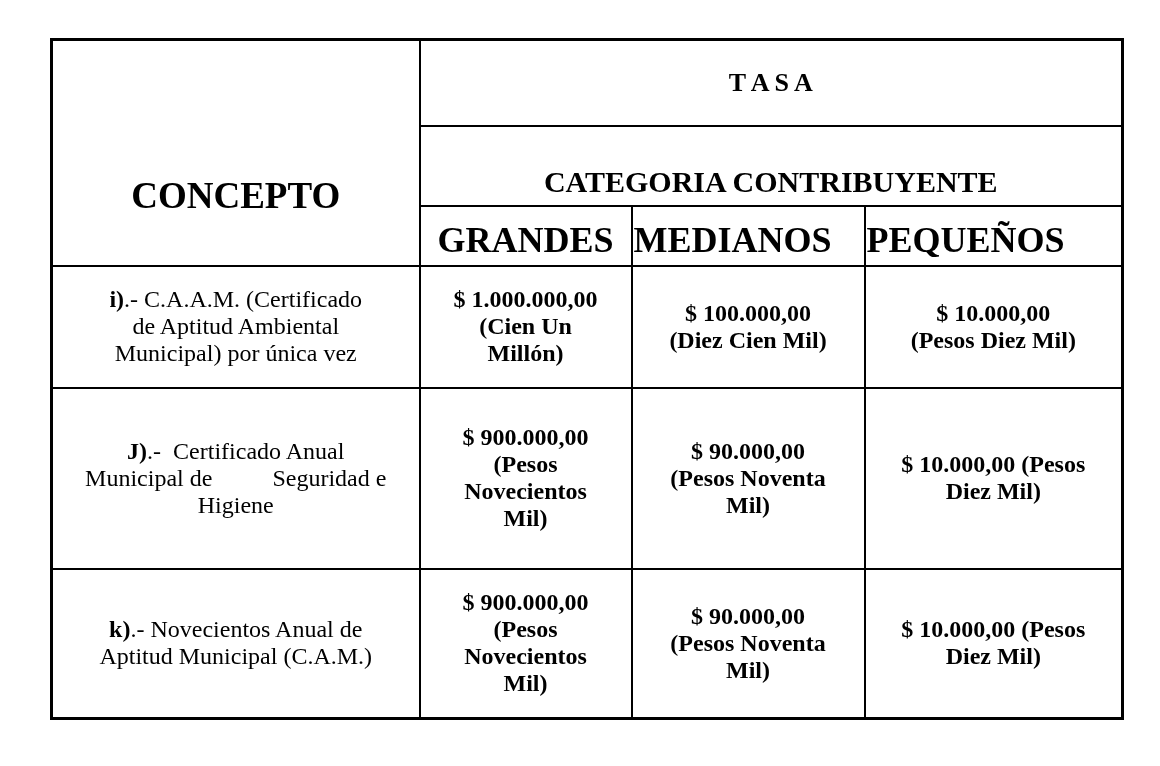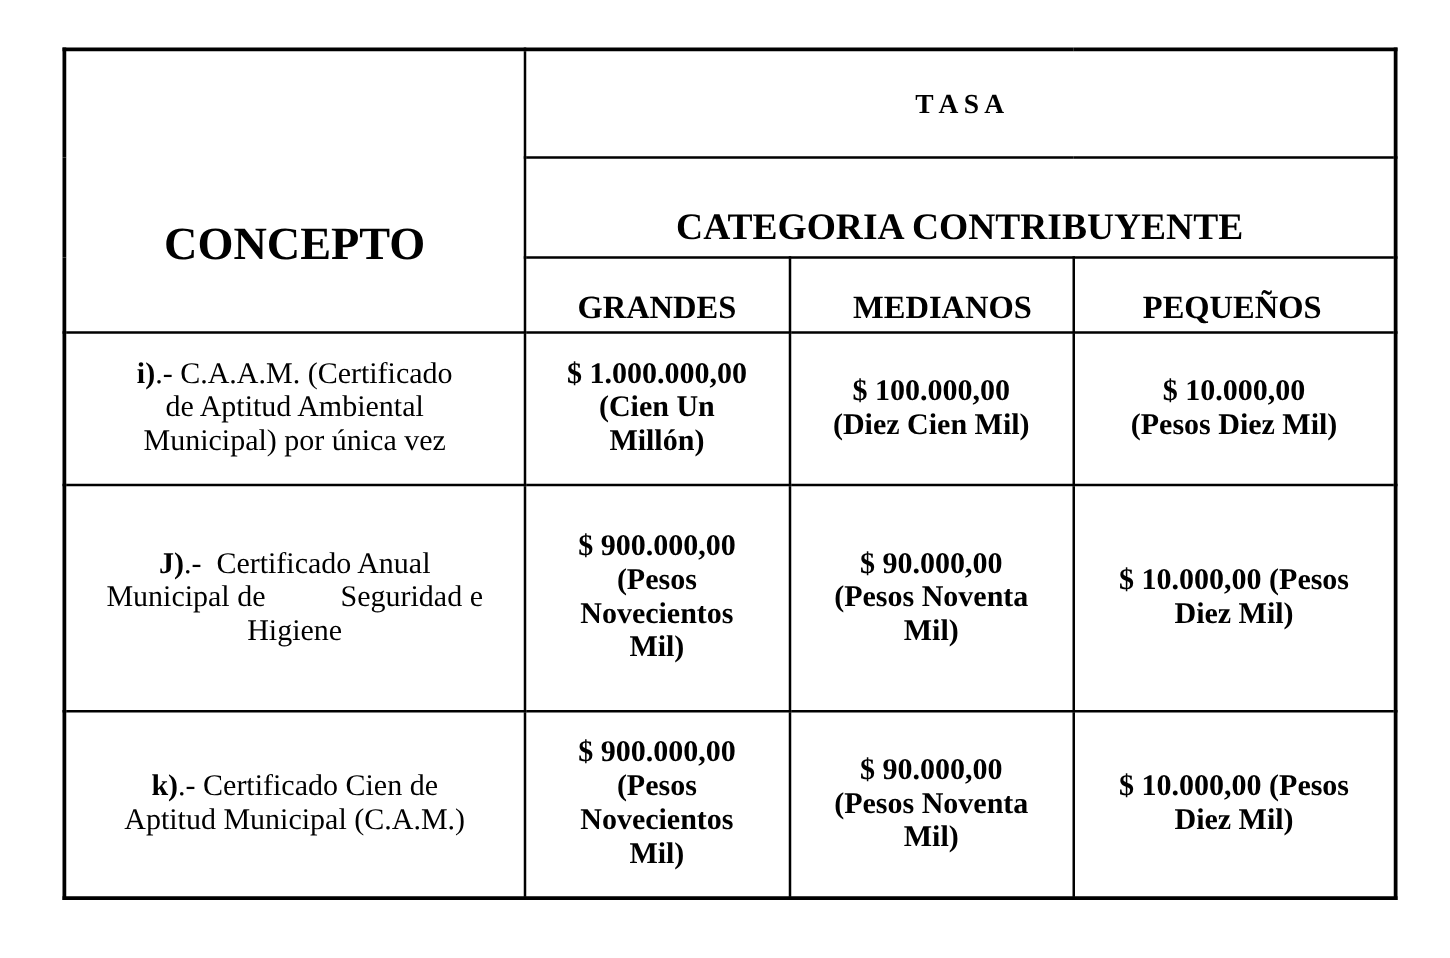--- a/index.html
+++ b/index.html
@@ -46,43 +46,43 @@
   tr.r-body3 { height: 150px; }
 
   th.h-concepto {
     font-size: 37px;
     font-weight: bold;
     text-align: center;
     vertical-align: bottom;
     padding: 0 4px 48px 4px;
   }
   th.h-tasa {
-    font-size: 22px;
+    font-size: 26px;
     font-weight: bold;
     text-align: center;
     vertical-align: middle;
   }
   th.h-categoria {
     font-size: 30px;
     font-weight: bold;
     text-align: center;
     vertical-align: bottom;
     padding-bottom: 6px;
     border-bottom-width: 2px;
   }
   th.h-col {
-    font-size: 26px;
+    font-size: 36px;
     font-weight: bold;
     vertical-align: bottom;
     padding-bottom: 4px;
     border-bottom-width: 3px;
   }
   th.h-grandes  { text-align: center; }
   th.h-medianos { text-align: right; padding-right: 32px; }
-  th.h-pequenos { text-align: center; padding-right: 4px; }
+  th.h-pequenos { text-align: left; padding-right: 4px; }
 
   td.cell {
     font-size: 24px;
     line-height: 27px;
     text-align: center;
     vertical-align: middle;
     padding: 2px 4px;
   }
   td.cell .concept-prefix { font-weight: bold; }
   td.cell .concept-rest   { white-space: pre-line; text-align: right; }
@@ -142,21 +142,21 @@
 Novecientos
 Mil)</td>
         <td class="cell money">$ 90.000,00
 (Pesos Noventa
 Mil)</td>
         <td class="cell money">$ 10.000,00 (Pesos
 Diez Mil)</td>
       </tr>
       <tr class="r-body3">
         <td class="cell concept">
-          <span class="concept-prefix">k)</span><span class="concept-rest">.- Certificado Cien de
+          <span class="concept-prefix">k)</span><span class="concept-rest">.- Novecientos Anual de
 Aptitud Municipal (C.A.M.)</span>
         </td>
         <td class="cell money">$ 900.000,00
 (Pesos
 Novecientos
 Mil)</td>
         <td class="cell money">$ 90.000,00
 (Pesos Noventa
 Mil)</td>
         <td class="cell money">$ 10.000,00 (Pesos

